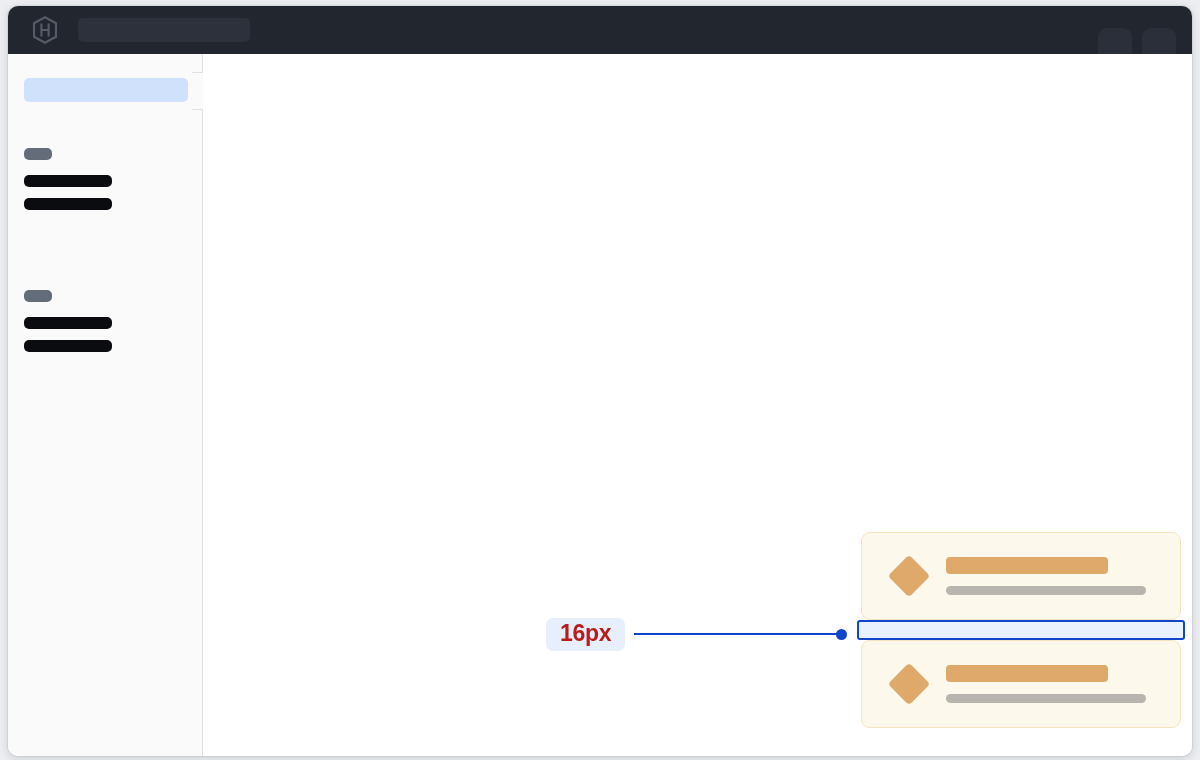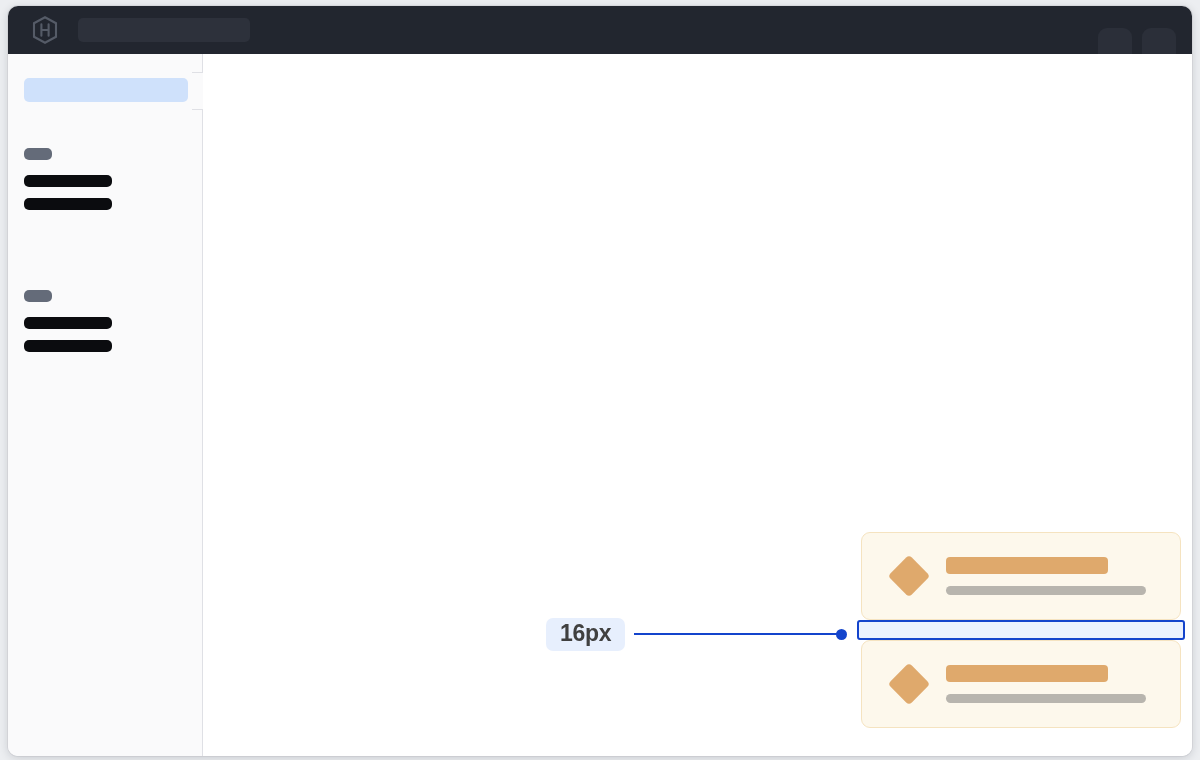--- a/index.html
+++ b/index.html
@@ -183,21 +183,21 @@
   .measure-annotation {
     position: absolute;
     left: 343px;
     top: 563px;
     display: flex;
     align-items: center;
     height: 34px;
   }
   .measure-pill {
     background: #e7effd;
-    color: #404040;
+    color: #b91c1c;
     font-size: 23px;
     font-weight: bold;
     letter-spacing: -0.3px;
     border-radius: 7px;
     padding: 4px 14px 6px;
     line-height: 1;
     font-family: "Liberation Sans", sans-serif;
   }
   .leader-line {
     width: 203px;

